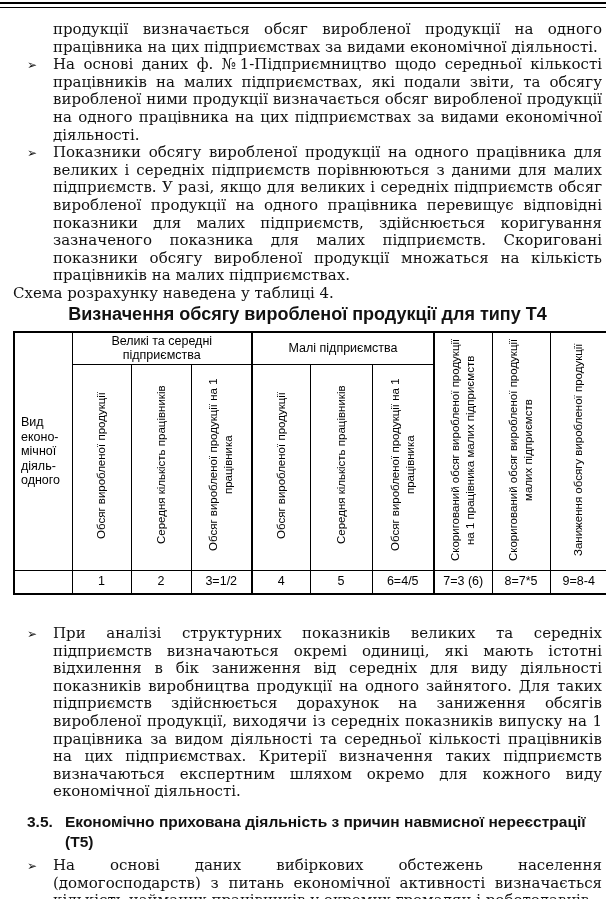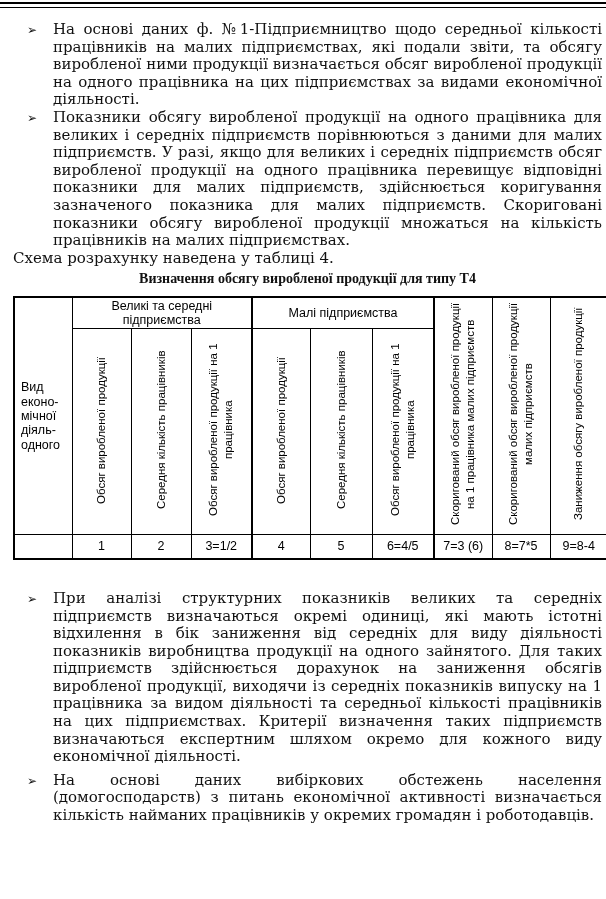--- a/index.html
+++ b/index.html
@@ -5,21 +5,21 @@
   html,body{margin:0;padding:0;background:#e8e8e8;}
   .page{position:relative;width:606px;height:899px;background:#ffffff;overflow:hidden;
         font-family:"DejaVu Serif",serif;color:#111;}
   .toprule{margin-top:2px;width:606px;height:3px;border-top:2px solid #000;border-bottom:1px solid #000;}
   .content{margin:13px 4px 0 13px;width:589px;font-size:15px;line-height:17.6px;text-align:justify;}
   .para{margin:0;padding-left:40px;}
   .bullet{position:relative;margin:0;padding-left:40px;}
   .bmark{position:absolute;left:14px;top:1px;font-family:"DejaVu Sans",sans-serif;font-size:12px;line-height:16px;}
   .scheme{margin:0;padding-left:0;text-align:left;}
   .tab-label{margin-top:4px;font-family:"Liberation Sans",sans-serif;font-size:13.5px;text-align:right;padding-right:2px;}
-  .tab-title{margin-top:3px;font-family:Liberation Serif, serif;font-weight:bold;font-size:14px;text-align:center;}
+  .tab-title{margin-top:3px;font-family:Liberation Sans, sans-serif;font-weight:bold;font-size:18px;text-align:center;}
   table.calc{margin-top:8px;border-collapse:collapse;table-layout:fixed;width:594px;
              font-family:"Liberation Sans",sans-serif;color:#000;}
   table.calc{border:2px solid #000;}
   table.calc td{border:1px solid #000;padding:0;}
   td.bl2{border-left:2px solid #000 !important;}
   tr.grouprow{height:32px;}
   tr.grouprow td{font-size:12.5px;line-height:1.15;text-align:center;vertical-align:middle;}
   td.vid{font-size:12.5px;line-height:1.25;text-align:left !important;vertical-align:middle;
          padding-left:6px !important;white-space:pre-line;}
   tr.rotrow{height:206px;}
@@ -37,20 +37,21 @@
   .b4{margin-top:6px;}
 </style>
 </head>
 <body>
 
 <div class="page">
   <div class="toprule"></div>
 
   <div class="content">
 
+    <p class="para">продукції визначається обсяг виробленої продукції на одного працівника на цих підприємствах за видами економічної діяльності.</p>
 
     <div class="bullet">
       <span class="bmark">➢</span>
       <span>На основі даних ф. №1-Підприємництво щодо середньої кількості працівників на малих підприємствах, які подали звіти, та обсягу виробленої ними продукції визначається обсяг виробленої продукції на одного працівника на цих підприємствах за видами економічної діяльності.</span>
     </div>
 
     <div class="bullet">
       <span class="bmark">➢</span>
       <span>Показники обсягу виробленої продукції на одного працівника для великих і середніх підприємств порівнюються з даними для малих підприємств. У разі, якщо для великих і середніх підприємств обсяг виробленої продукції на одного працівника перевищує відповідні показники для малих підприємств, здійснюється коригування зазначеного показника для малих підприємств. Скориговані показники обсягу виробленої продукції множаться на кількість працівників на малих підприємствах.</span>
     </div>
@@ -125,20 +126,24 @@
         <td>9=8-4</td>
       </tr>
     </tbody>
       </table>
 
     <div class="bullet b3">
       <span class="bmark">➢</span>
       <span>При аналізі структурних показників великих та середніх підприємств визначаються окремі одиниці, які мають істотні відхилення в бік заниження від середніх для виду діяльності показників виробництва продукції на одного зайнятого. Для таких підприємств здійснюється дорахунок на заниження обсягів виробленої продукції, виходячи із середніх показників випуску на 1 працівника за видом діяльності та середньої кількості працівників на цих підприємствах. Критерії визначення таких підприємств визначаються експертним шляхом окремо для кожного виду економічної діяльності.</span>
     </div>
 
+    <div class="heading">
+      <span class="hnum">3.5.</span>
+      <span>Економічно прихована діяльність з причин навмисної нереєстрації (Т5)</span>
+    </div>
 
     <div class="bullet b4">
       <span class="bmark">➢</span>
       <span>На основі даних вибіркових обстежень населення (домогосподарств) з питань економічної активності визначається кількість найманих працівників у окремих громадян і роботодавців.</span>
     </div>
 
   </div>
 </div>
 
 </body></html>

